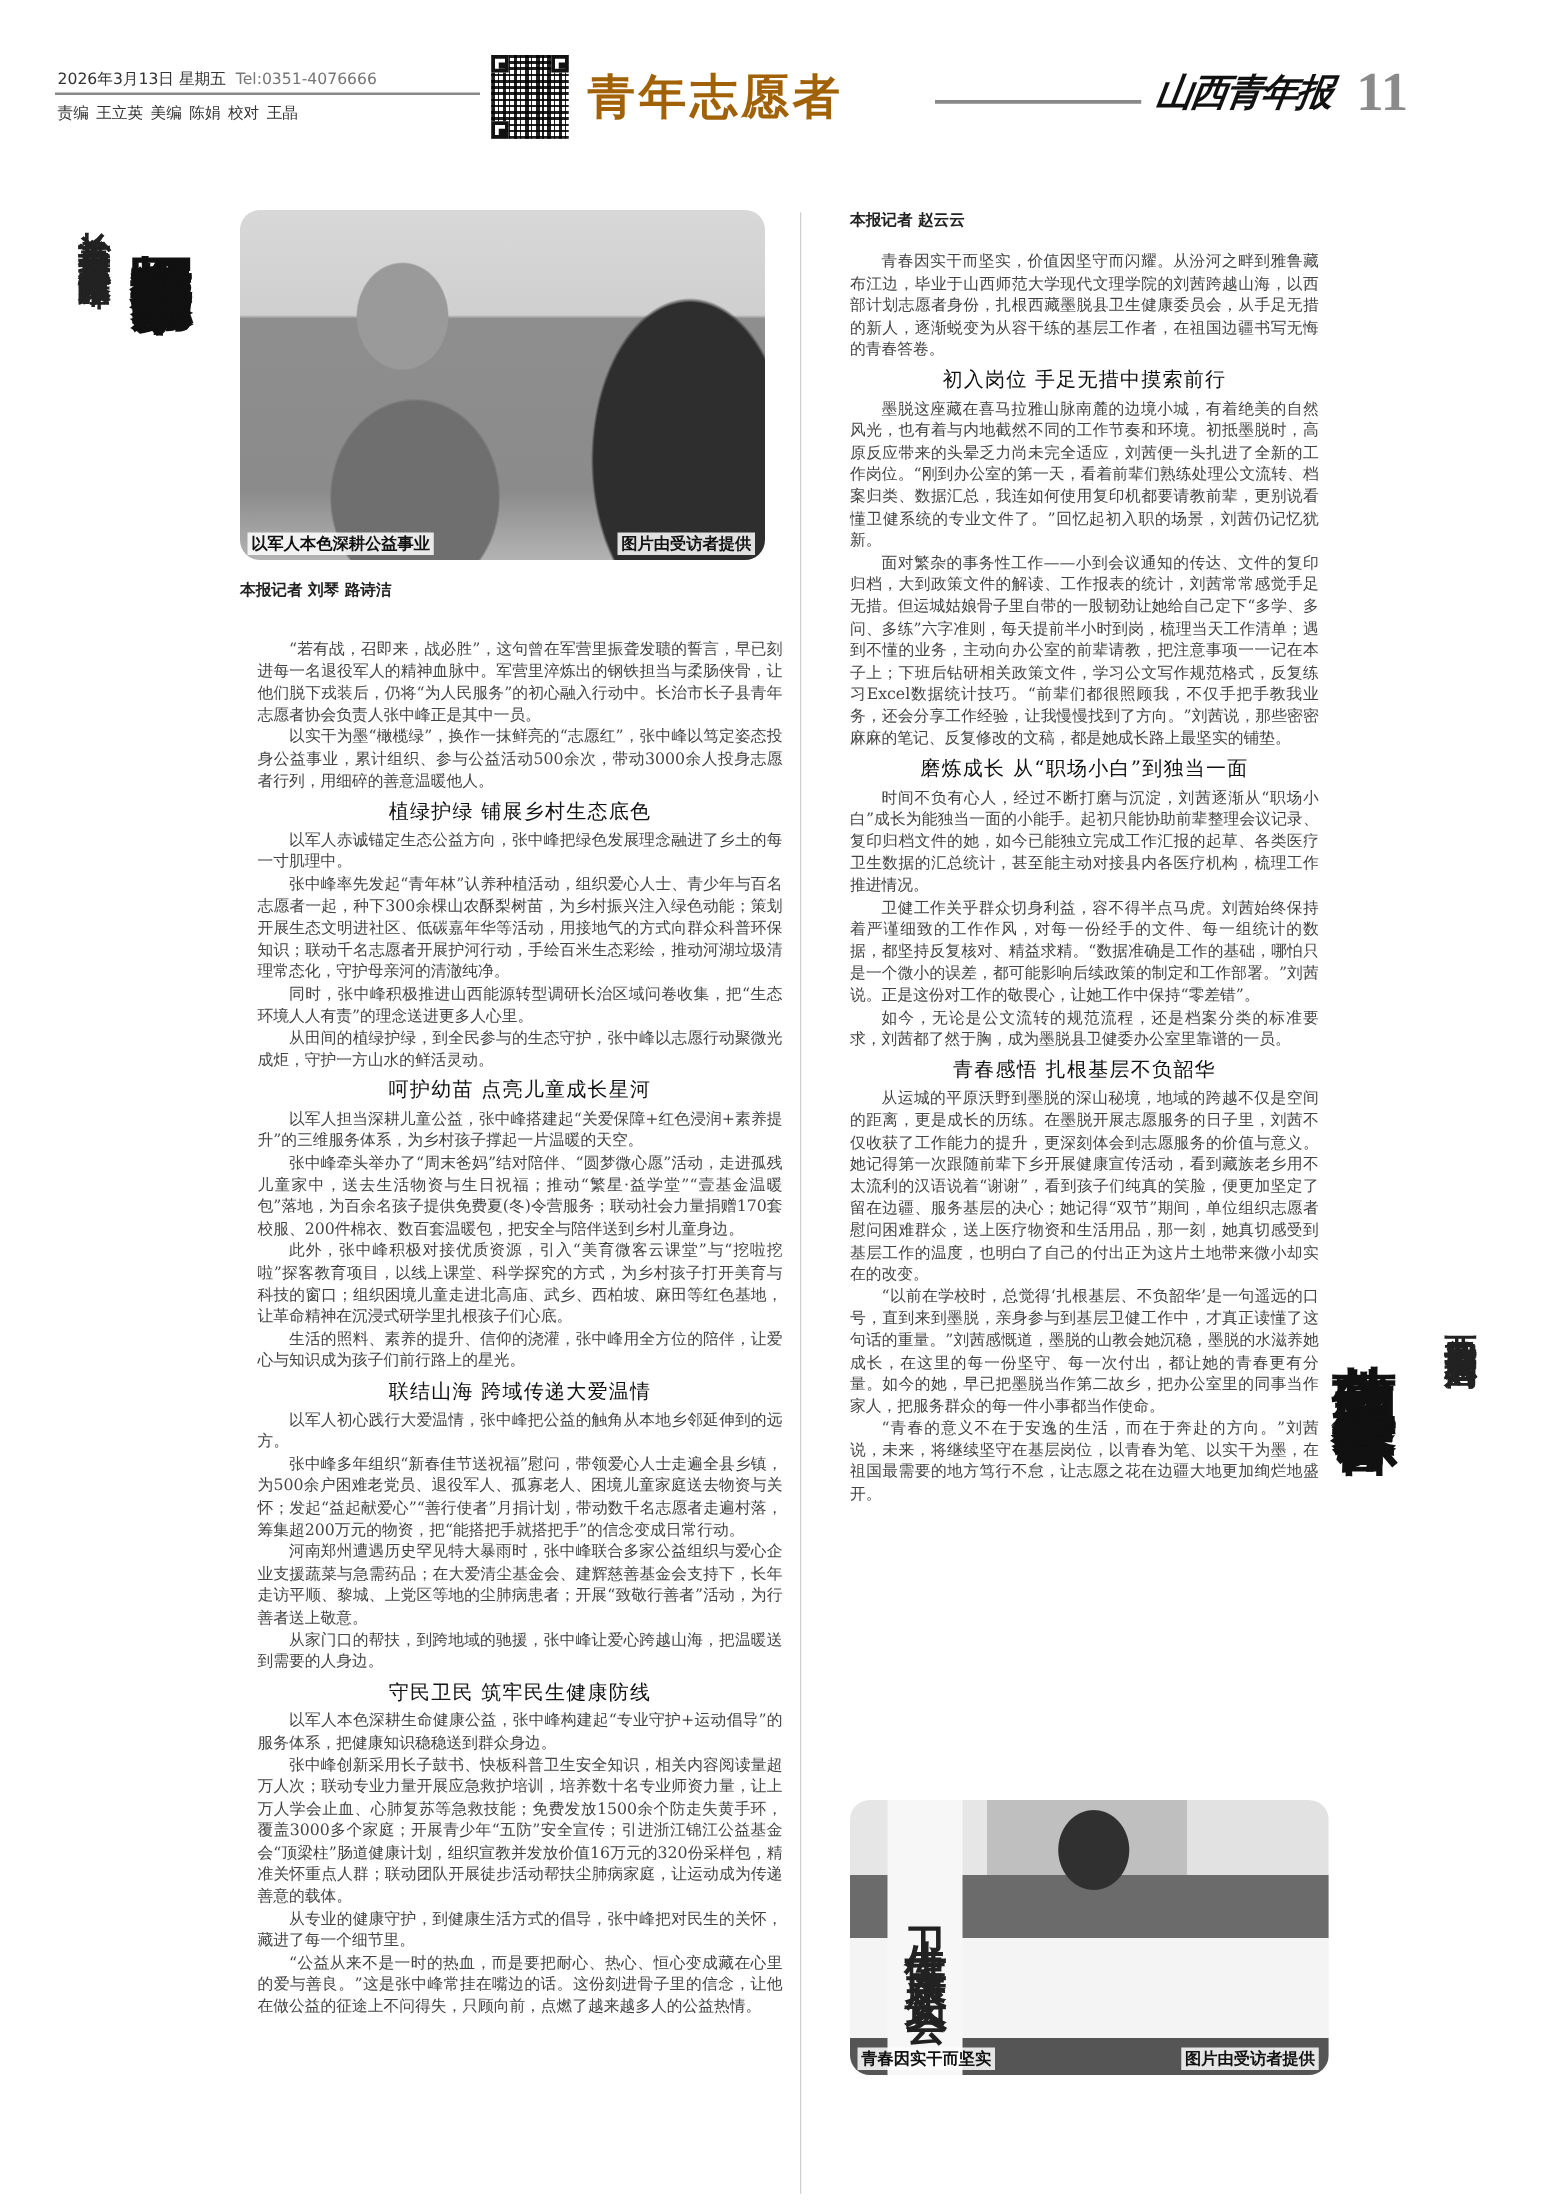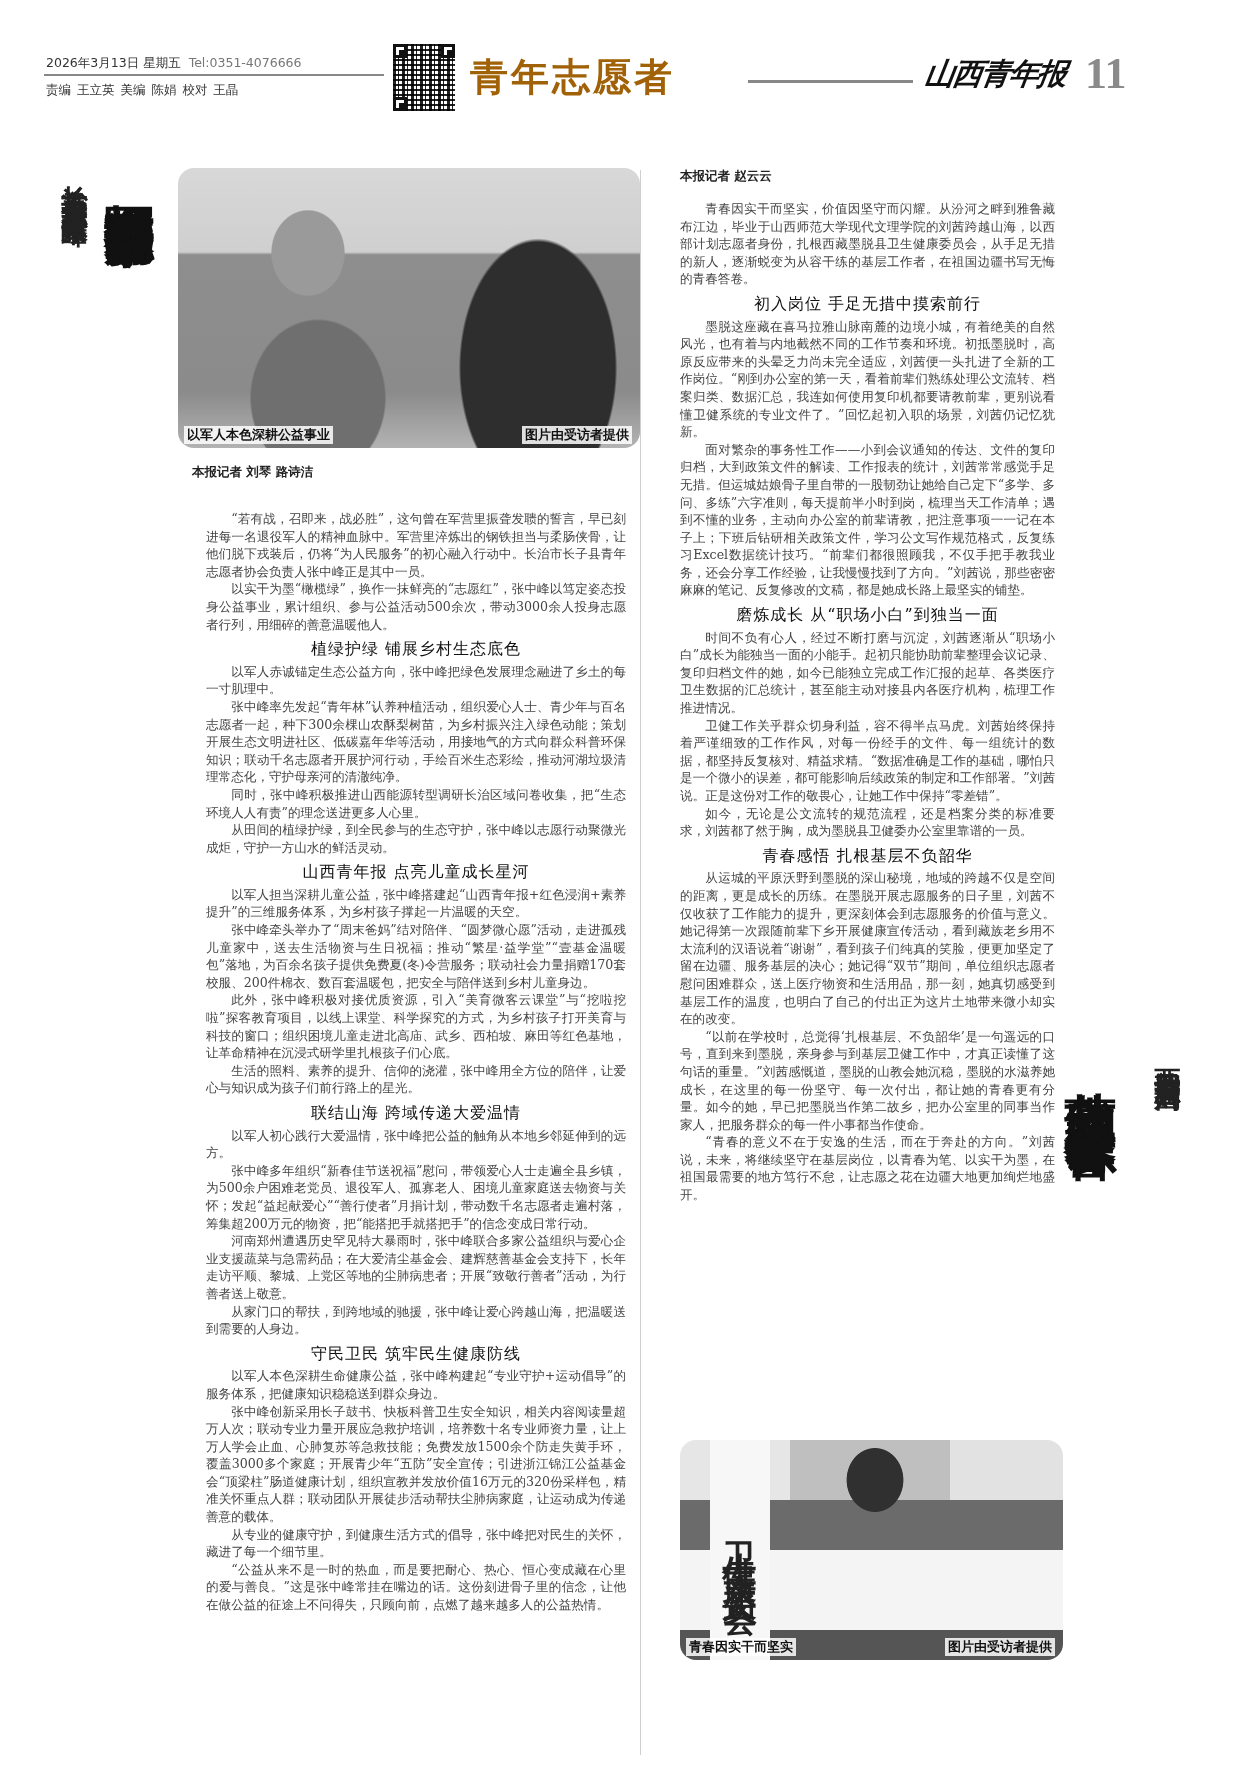--- a/index.html
+++ b/index.html
@@ -19,21 +19,21 @@
   .paper-name { position:absolute; left:925px; top:54px; font-size:30px; font-style:italic; font-weight:bold; color:#111; font-family:"DejaVu Serif", serif; letter-spacing:-2px; transform:skewX(-8deg); }
   .page-no { position:absolute; left:1085px; top:48px; font-size:44px; font-weight:bold; color:#8a8a8a; font-family:"Liberation Serif", serif; }
 
   .vtitle { position:absolute; writing-mode:vertical-rl; font-weight:bold; color:#111; font-family:"DejaVu Serif", serif; }
   .a1-title { left:100px; top:165px; font-size:50px; line-height:60px; letter-spacing:1px; }
   .a1-sub { left:58px; top:165px; font-size:26px; line-height:34px; letter-spacing:2px; color:#222; }
   .a2-title { left:1060px; top:1050px; font-size:52px; line-height:62px; letter-spacing:2px; }
   .a2-sub { left:1152px; top:1048px; font-size:26px; line-height:32px; letter-spacing:2px; color:#222; }
 
   .photo { position:absolute; border-radius:16px; overflow:hidden; background:#bdbdbd; }
-  .photo1 { left:178px; top:168px; width:462px; height:280px;
+  .photo1 { left:192px; top:168px; width:420px; height:280px;
     background: radial-gradient(ellipse 60px 70px at 130px 85px,#9a9a9a 0,#9a9a9a 60%,transparent 62%),
                 radial-gradient(ellipse 95px 110px at 140px 230px,#6f6f6f 0,#6f6f6f 70%,transparent 72%),
                 radial-gradient(ellipse 110px 180px at 360px 200px,#2e2e2e 0,#2e2e2e 70%,transparent 72%),
                 linear-gradient(180deg,#d8d8d8 0,#cfcfcf 30%,#8e8e8e 31%,#8b8b8b 80%,#b3b3b3 100%); }
   .photo2 { left:680px; top:1440px; width:383px; height:220px;
     background: radial-gradient(ellipse 40px 45px at 195px 40px,#303030 0,#303030 70%,transparent 72%),
                 linear-gradient(180deg,transparent 0,transparent 60px,#6b6b6b 60px,#6b6b6b 110px,#f4f4f4 110px,#f4f4f4 190px,#555 190px),
                 linear-gradient(90deg,#e6e6e6 0,#e6e6e6 110px,#bfbfbf 110px,#bfbfbf 270px,#e2e2e2 270px); }
   .photo2 .sign { position:absolute; left:30px; top:0; width:60px; height:220px; writing-mode:vertical-rl; font-size:34px; font-weight:bold; color:#222; line-height:60px; letter-spacing:10px; text-align:center; background:#f7f7f7; }
   .caption { position:absolute; bottom:4px; font-family:"DejaVu Sans", sans-serif; font-size:13px; color:#111; background:rgba(255,255,255,0.85); padding:0 3px; font-weight:bold; }
@@ -75,22 +75,22 @@
 </div>
 <div class="byline" style="left:192px;top:464px;">本报记者 刘琴 路诗洁</div>
 <div class="col col1" id="col1">
     <p>“若有战，召即来，战必胜”，这句曾在军营里振聋发聩的誓言，早已刻进每一名退役军人的精神血脉中。军营里淬炼出的钢铁担当与柔肠侠骨，让他们脱下戎装后，仍将“为人民服务”的初心融入行动中。长治市长子县青年志愿者协会负责人张中峰正是其中一员。</p>
     <p>以实干为墨“橄榄绿”，换作一抹鲜亮的“志愿红”，张中峰以笃定姿态投身公益事业，累计组织、参与公益活动500余次，带动3000余人投身志愿者行列，用细碎的善意温暖他人。</p>
     <h3>植绿护绿  铺展乡村生态底色</h3>
     <p>以军人赤诚锚定生态公益方向，张中峰把绿色发展理念融进了乡土的每一寸肌理中。</p>
     <p>张中峰率先发起“青年林”认养种植活动，组织爱心人士、青少年与百名志愿者一起，种下300余棵山农酥梨树苗，为乡村振兴注入绿色动能；策划开展生态文明进社区、低碳嘉年华等活动，用接地气的方式向群众科普环保知识；联动千名志愿者开展护河行动，手绘百米生态彩绘，推动河湖垃圾清理常态化，守护母亲河的清澈纯净。</p>
     <p>同时，张中峰积极推进山西能源转型调研长治区域问卷收集，把“生态环境人人有责”的理念送进更多人心里。</p>
     <p>从田间的植绿护绿，到全民参与的生态守护，张中峰以志愿行动聚微光成炬，守护一方山水的鲜活灵动。</p>
-    <h3>山西青年报  点亮儿童成长星河</h3>
-    <p>以军人担当深耕儿童公益，张中峰搭建起“山西青年报+红色浸润+素养提升”的三维服务体系，为乡村孩子撑起一片温暖的天空。</p>
+    <h3>呵护幼苗  点亮儿童成长星河</h3>
+    <p>以军人担当深耕儿童公益，张中峰搭建起“关爱保障+红色浸润+素养提升”的三维服务体系，为乡村孩子撑起一片温暖的天空。</p>
     <p>张中峰牵头举办了“周末爸妈”结对陪伴、“圆梦微心愿”活动，走进孤残儿童家中，送去生活物资与生日祝福；推动“繁星·益学堂”“壹基金温暖包”落地，为百余名孩子提供免费夏(冬)令营服务；联动社会力量捐赠170套校服、200件棉衣、数百套温暖包，把安全与陪伴送到乡村儿童身边。</p>
     <p>此外，张中峰积极对接优质资源，引入“美育微客云课堂”与“挖啦挖啦”探客教育项目，以线上课堂、科学探究的方式，为乡村孩子打开美育与科技的窗口；组织困境儿童走进北高庙、武乡、西柏坡、麻田等红色基地，让革命精神在沉浸式研学里扎根孩子们心底。</p>
     <p>生活的照料、素养的提升、信仰的浇灌，张中峰用全方位的陪伴，让爱心与知识成为孩子们前行路上的星光。</p>
     <h3>联结山海  跨域传递大爱温情</h3>
     <p>以军人初心践行大爱温情，张中峰把公益的触角从本地乡邻延伸到的远方。</p>
     <p>张中峰多年组织“新春佳节送祝福”慰问，带领爱心人士走遍全县乡镇，为500余户困难老党员、退役军人、孤寡老人、困境儿童家庭送去物资与关怀；发起“益起献爱心”“善行使者”月捐计划，带动数千名志愿者走遍村落，筹集超200万元的物资，把“能搭把手就搭把手”的信念变成日常行动。</p>
     <p>河南郑州遭遇历史罕见特大暴雨时，张中峰联合多家公益组织与爱心企业支援蔬菜与急需药品；在大爱清尘基金会、建辉慈善基金会支持下，长年走访平顺、黎城、上党区等地的尘肺病患者；开展“致敬行善者”活动，为行善者送上敬意。</p>
     <p>从家门口的帮扶，到跨地域的驰援，张中峰让爱心跨越山海，把温暖送到需要的人身边。</p>
     <h3>守民卫民  筑牢民生健康防线</h3>
     <p>以军人本色深耕生命健康公益，张中峰构建起“专业守护+运动倡导”的服务体系，把健康知识稳稳送到群众身边。</p>

